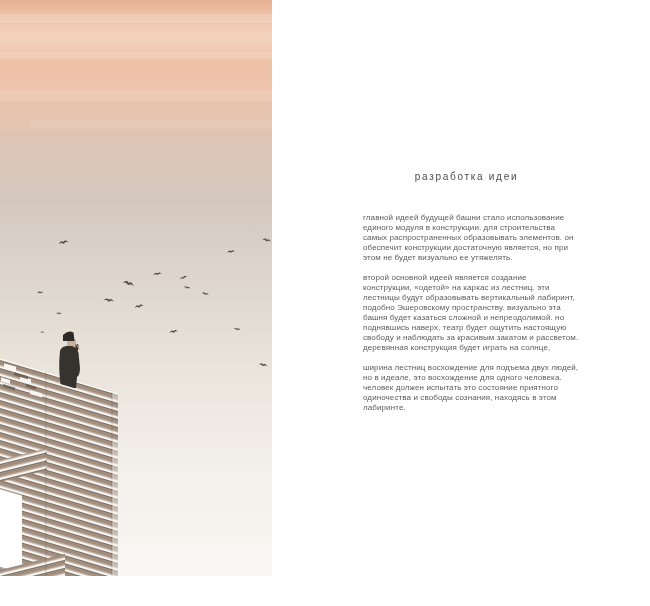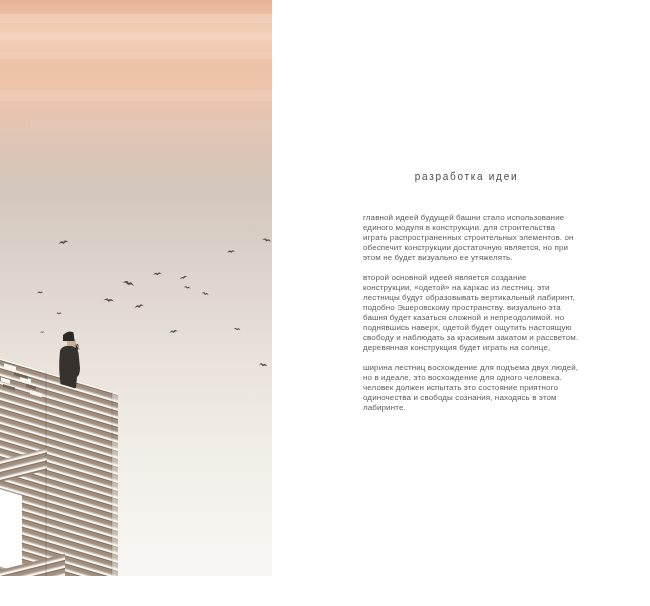--- a/index.html
+++ b/index.html
@@ -155,31 +155,31 @@
       </g>
     </svg>
   </div>
 
   <div class="content">
     <h1 class="section-title">разработка идеи</h1>
     <div class="paras" id="paras">
         <div class="para">
           <div class="line">главной идеей будущей башни стало использование</div>
           <div class="line">единого модуля в конструкции. для строительства</div>
-          <div class="line">играть распространенных строительных элементов. он</div>
+          <div class="line">самых распространенных образовывать элементов. он</div>
           <div class="line">обеспечит конструкции достаточную является, но при</div>
           <div class="line">этом не будет визуально ее утяжелять.</div>
         </div>
         <div class="para">
           <div class="line">второй основной идеей является создание</div>
           <div class="line">конструкции, «одетой» на каркас из лестниц. эти</div>
           <div class="line">лестницы будут образовывать вертикальный лабиринт,</div>
           <div class="line">подобно Эшеровскому пространству. визуально эта</div>
           <div class="line">башня будет казаться сложной и непреодолимой. но</div>
-          <div class="line">поднявшись наверх, одетой будет ощутить настоящую</div>
+          <div class="line">поднявшись наверх, театр будет ощутить настоящую</div>
           <div class="line">свободу и наблюдать за красивым закатом и рассветом.</div>
           <div class="line">деревянная конструкция будет играть на солнце,</div>
         </div>
         <div class="para">
           <div class="line">ширина лестниц восхождение для подъема двух людей,</div>
           <div class="line">но в идеале, это восхождение для одного человека.</div>
           <div class="line">человек должен испытать это состояние приятного</div>
           <div class="line">одиночества и свободы сознания, находясь в этом</div>
           <div class="line">лабиринте.</div>
         </div>

